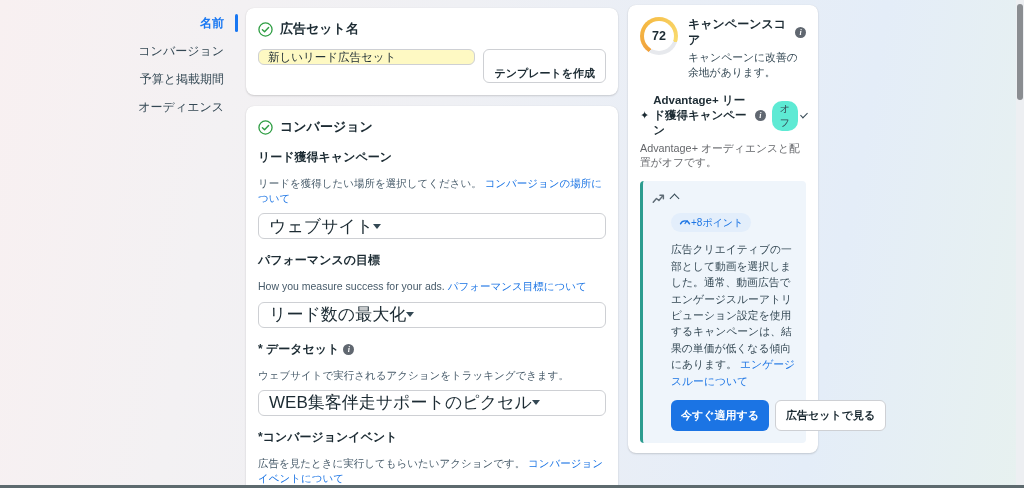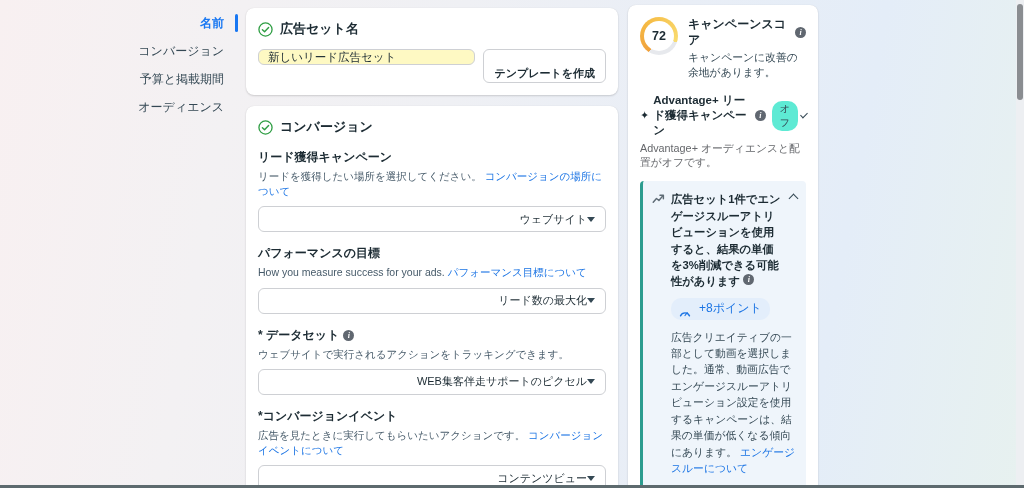--- a/index.html
+++ b/index.html
@@ -21,23 +21,23 @@
   .main-col { position:absolute; left:246px; top:8px; width:372px; display:flex; flex-direction:column; gap:11px; }
   .main-card { padding:12px; }
   .card-title-row { display:flex; align-items:center; gap:7px; }
   .card-title { font-size:13px; font-weight:700; color:#1c2b33; }
   .check-icon { width:15px; height:15px; flex:none; }
   .name-row { display:flex; gap:8px; margin-top:11px; }
   .text-input { flex:1; height:16px; border:1px solid #ced0d4; border-radius:6px; padding:0 9px; font-size:11.5px; color:#1c2b33; font-family:inherit; background:#fef9c3; }
   .btn { border:1px solid #ced0d4; background:#fff; border-radius:6px; font-family:inherit; font-size:11px; font-weight:700; color:#1c2b33; padding:16px 10px; height:25px; cursor:pointer; white-space:nowrap;text-align:right; }
 
   .field-label { font-size:12px; font-weight:700; color:#1c2b33; margin-top:13px; display:flex; align-items:center; gap:4px; }
-  .field-help { font-size:10.5px; color:#465a69; margin:3px 0 7px; line-height:1.45; }
+  .field-help { font-size:10.5px; color:#465a69; margin:10px 0 7px; line-height:1.45; }
   a.link { color:#1b74e4; text-decoration:none; cursor:pointer; }
-  .select { height:26px; border:1px solid #ced0d4; border-radius:6px; display:flex; align-items:center; justify-content:flex-end; padding:0 10px; font-size:11px; color:#1c2b33; cursor:pointer; background:#fff; }
+  .select { height:26px; border:1px solid #ced0d4; border-radius:6px; display:flex; align-items:center; justify-content:flex-start; padding:0 10px; font-size:17px; color:#1c2b33; cursor:pointer; background:#fff; }
   .dd-arrow { width:0; height:0; border-left:4.5px solid transparent; border-right:4.5px solid transparent; border-top:5.5px solid #344854; }
 
   
   .right-col { position:absolute; left:628px; top:5px; width:190px; display:flex; flex-direction:column; gap:9px; }
   .score-card { padding:12px 12px 10px; }
   .score-head { display:flex; gap:10px; align-items:flex-start; }
   .gauge { width:38px; height:38px; flex:none; border-radius:50%; position:relative;
     background:conic-gradient(from 212deg,#f0a13c 0deg,#f6bc45 110deg,#f9dc71 258deg,#e7e9ed 258deg 360deg);text-decoration:underline; }
   .gauge-inner { position:absolute; inset:4px; background:#fff; border-radius:50%; display:flex; align-items:center; justify-content:center; font-size:12.5px; font-weight:700; color:#1c2b33; }
   .score-title { font-size:12px; font-weight:700; color:#1c2b33; display:flex; align-items:center; gap:4px; line-height:1.3;justify-content:center; }
@@ -51,21 +51,21 @@
   .pill { background:#5eead4; border-radius:10px; padding:1px 8px; font-size:10px; font-weight:400; color:#344854; margin-left:2px; cursor:pointer; }
   .chev { width:7px; height:7px; border-right:1.7px solid #344854; border-bottom:1.7px solid #344854; display:inline-block; cursor:pointer; }
   .chev.down { transform:rotate(45deg); margin-top:-3px; }
   .chev.up { transform:rotate(-135deg); margin-top:4px; }
   .advantage-sub { font-size:10.8px; color:#65676b; margin-top:4px; }
 
   .reco-box { margin-top:11px; background:#eff5fb; border-left:3px solid #2c9c8f; border-radius:4px; padding:10px 9px 12px 9px; }
   .reco-head { display:flex; gap:6px; font-size:11.3px; font-weight:700; color:#1c2b33; line-height:1.45; }
   .trend-icon { flex:none; width:13px; height:13px; margin-top:1px; }
   .reco-title-wrap { flex:1; }
-  .points-badge { display:inline-flex; align-items:flex-end; gap:8px; background:#e3eefb; color:#1b74e4; border-radius:10px; padding:2.5px 8px; font-size:12px; font-weight:400; margin:8px 0 9px 19px; cursor:default; }
+  .points-badge { display:inline-flex; align-items:flex-start; gap:0; background:#e3eefb; color:#1b74e4; border-radius:10px; padding:2.5px 8px; font-size:10px; font-weight:400; margin:8px 0 9px 19px; cursor:default; }
   .reco-body { font-size:10.8px; color:#344854; line-height:1.52; margin-left:19px; }
   .reco-btn-row { display:flex; gap:6px; margin:11px 0 0 19px; }
   .btn-primary { background:#1b74e4; border:none; color:#fff; font-weight:700; font-size:11px; border-radius:6px; padding:7px 10px; cursor:pointer; font-family:inherit; white-space:nowrap; }
   .btn-outline { background:#fff; border:1px solid #ced0d4; color:#1c2b33; font-weight:700; font-size:11px; border-radius:6px; padding:7px 10px; cursor:pointer; font-family:inherit; white-space:nowrap; }
 
   
   .scroll-track { position:absolute; right:0; top:0; width:8px; height:100%; background:#edeff2; }
   .scroll-thumb { position:absolute; right:1px; top:4px; width:6px; height:96px; background:#8a8d91; border-radius:3px; cursor:pointer; }
   .bottom-bar { position:absolute; left:0; right:0; bottom:0; height:3px; background:#5d6a6e; }
 </style>
@@ -185,24 +185,20 @@
         <span class="chev down"></span>
       </div>
       <div class="advantage-sub">Advantage+ オーディエンスと配置がオフです。</div>
 
       <div class="reco-box">
         <div class="reco-head">
           <svg class="trend-icon" viewBox="0 0 16 16">
               <path d="M1.5 12.5 L5.5 8 L8.5 10.5 L13.5 4.5" fill="none" stroke="#5f6c76" stroke-width="1.8" stroke-linecap="round" stroke-linejoin="round"></path>
               <path d="M9.8 4 H14 V8.2" fill="none" stroke="#5f6c76" stroke-width="1.8" stroke-linecap="round" stroke-linejoin="round"></path>
             </svg>
-          <div class="reco-title-wrap">
-            <span>広告セット1件でエンゲージスルーアトリビューションを使用すると、結果の単価を3%削減できる可能性があります</span>
-            <span class="info-icon"></span>
-          </div>
           <span class="chev up"></span>
         </div>
         <div class="points-badge">
           <svg width="12" height="9" viewBox="0 0 16 12">
               <path d="M2 10.5 A6.5 6.5 0 0 1 14 10.5" fill="none" stroke="#1b74e4" stroke-width="1.8" stroke-linecap="round"></path>
               <line x1="8" y1="10" x2="11" y2="6.2" stroke="#1b74e4" stroke-width="1.6" stroke-linecap="round"></line>
             </svg>
           <span>+8ポイント</span>
         </div>
         <div class="reco-body">

